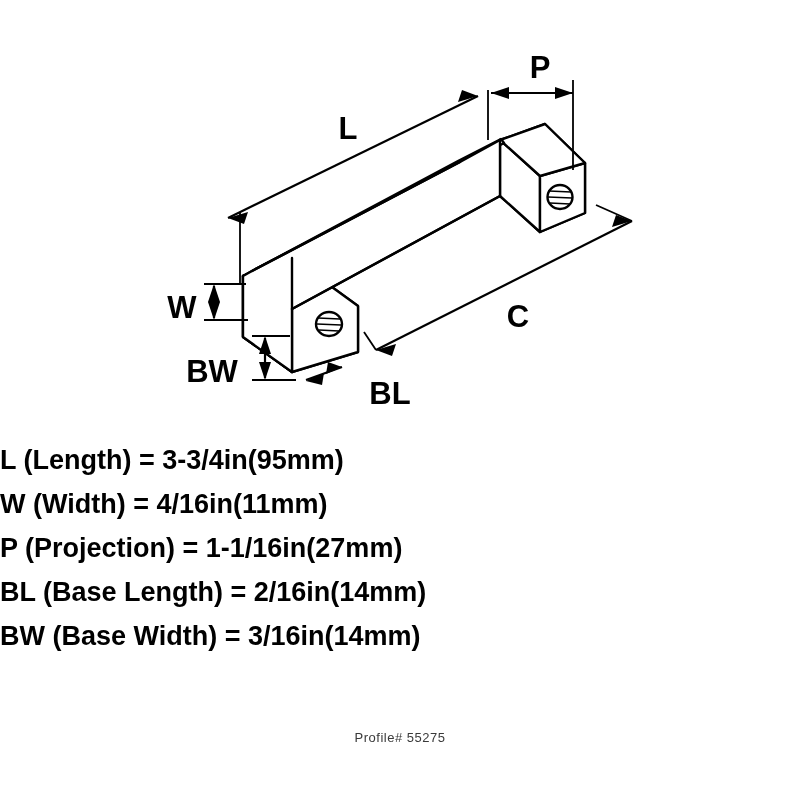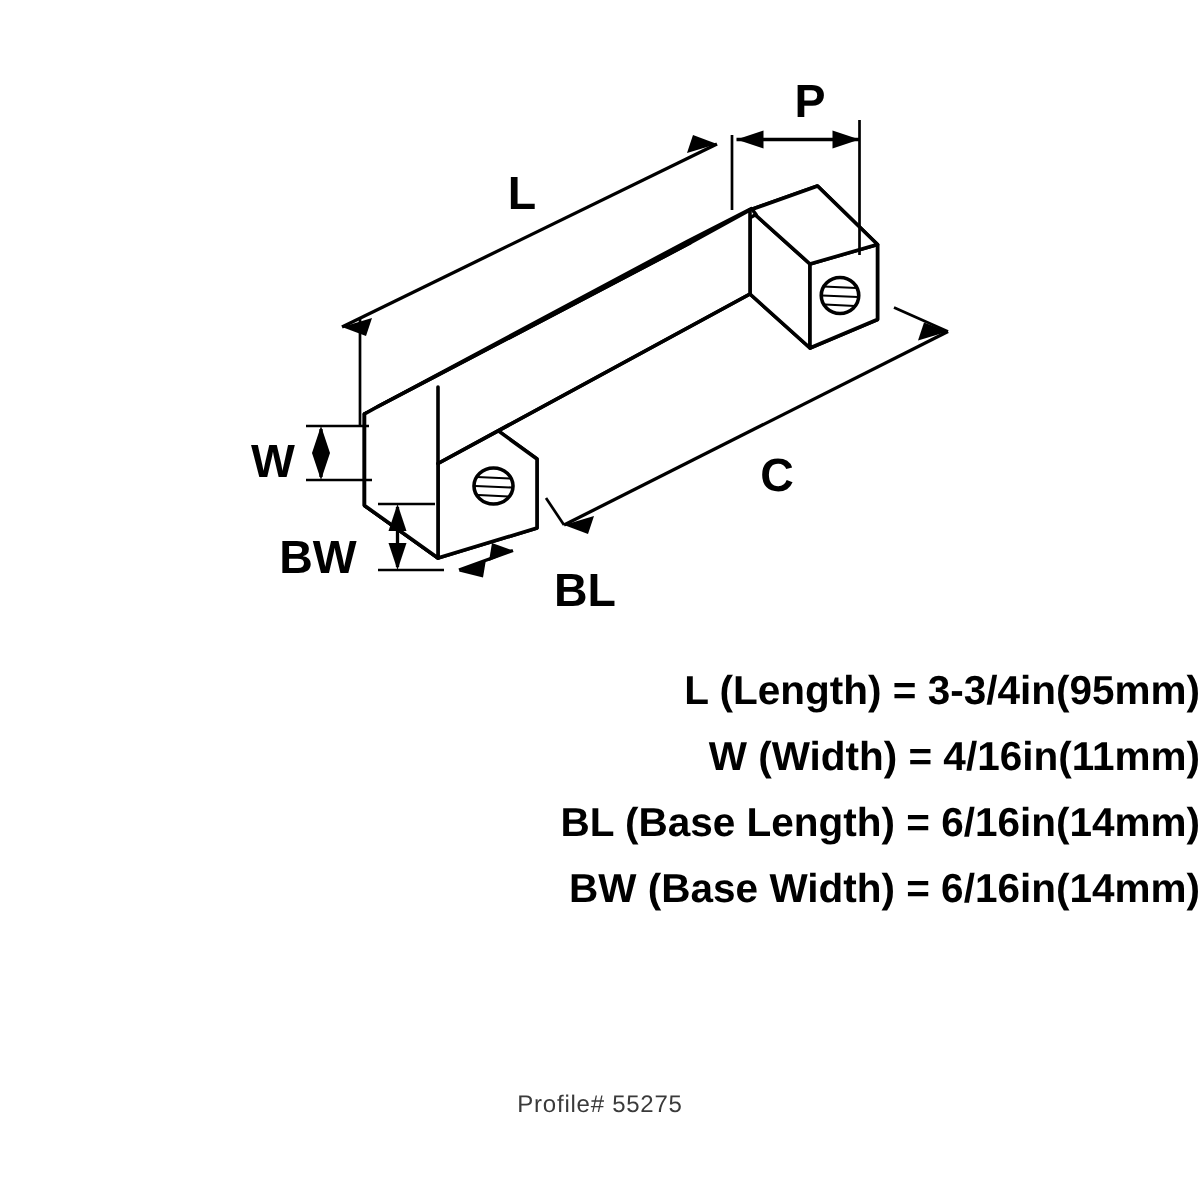--- a/index.html
+++ b/index.html
@@ -25,41 +25,41 @@
     left: 0;
     top: 0;
     width: 800px;
     height: 430px;
   }
   .spec-list {
     position: absolute;
     left: 0;
     top: 438px;
     width: 800px;
-    text-align: right;
+    text-align: left;
   }
   .spec-line {
     font-family: "Liberation Sans", sans-serif;
     font-size: 27px;
     font-weight: bold;
     letter-spacing: 0px;
     line-height: 44px;
     white-space: nowrap;
     color: #000000;
   }
   .profile-row {
     position: absolute;
     left: 0;
     top: 728px;
     width: 800px;
     text-align: center;
   }
   .profile-text {
     font-family: "Liberation Sans", sans-serif;
-    font-size: 16px;
+    font-size: 13px;
     font-weight: normal;
     color: #3a3a3a;
     letter-spacing: 0.5px;
   }
   .dim-label {
     font-family: "Liberation Sans", sans-serif;
     font-weight: bold;
     font-size: 31px;
     fill: #000000;
   }
@@ -158,21 +158,22 @@
         <polygon points="342,367 326,374 328,362" fill="#000000" stroke="none"></polygon>
       </g>
       <text class="dim-label" x="390" y="404" text-anchor="middle">BL</text>
 
     </svg>
   </div>
 
   <div class="spec-list">
     <div class="spec-line">L (Length) = 3-3/4in(95mm)</div>
     <div class="spec-line">W (Width) = 4/16in(11mm)</div>
-    <div class="spec-line">BL (Base Length) = 6/16in(14mm)</div>
-    <div class="spec-line">BW (Base Width) = 6/16in(14mm)</div>
+    <div class="spec-line">P (Projection) = 1-1/16in(27mm)</div>
+    <div class="spec-line">BL (Base Length) = 2/16in(14mm)</div>
+    <div class="spec-line">BW (Base Width) = 3/16in(14mm)</div>
   </div>
 
   <div class="profile-row">
     <span class="profile-text">Profile# 55275</span>
   </div>
 
 </div>
 
 </body></html>

